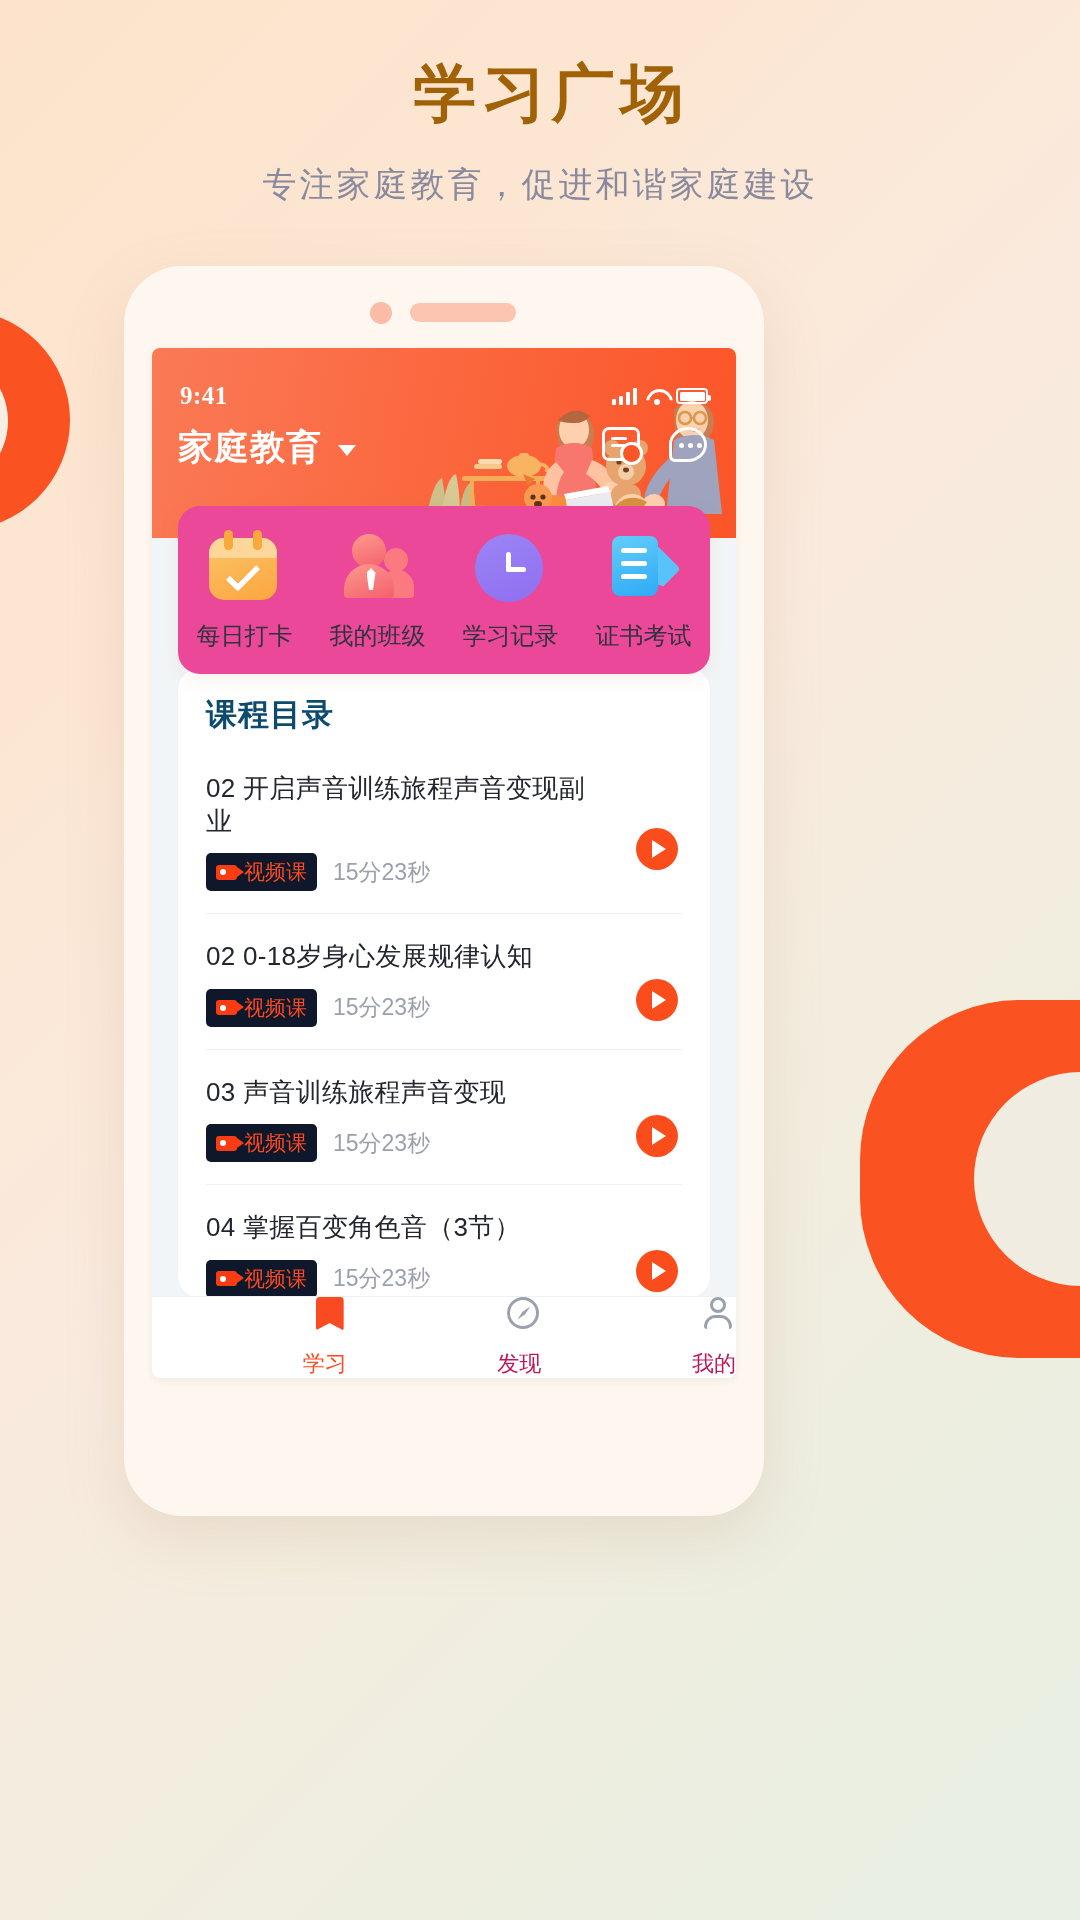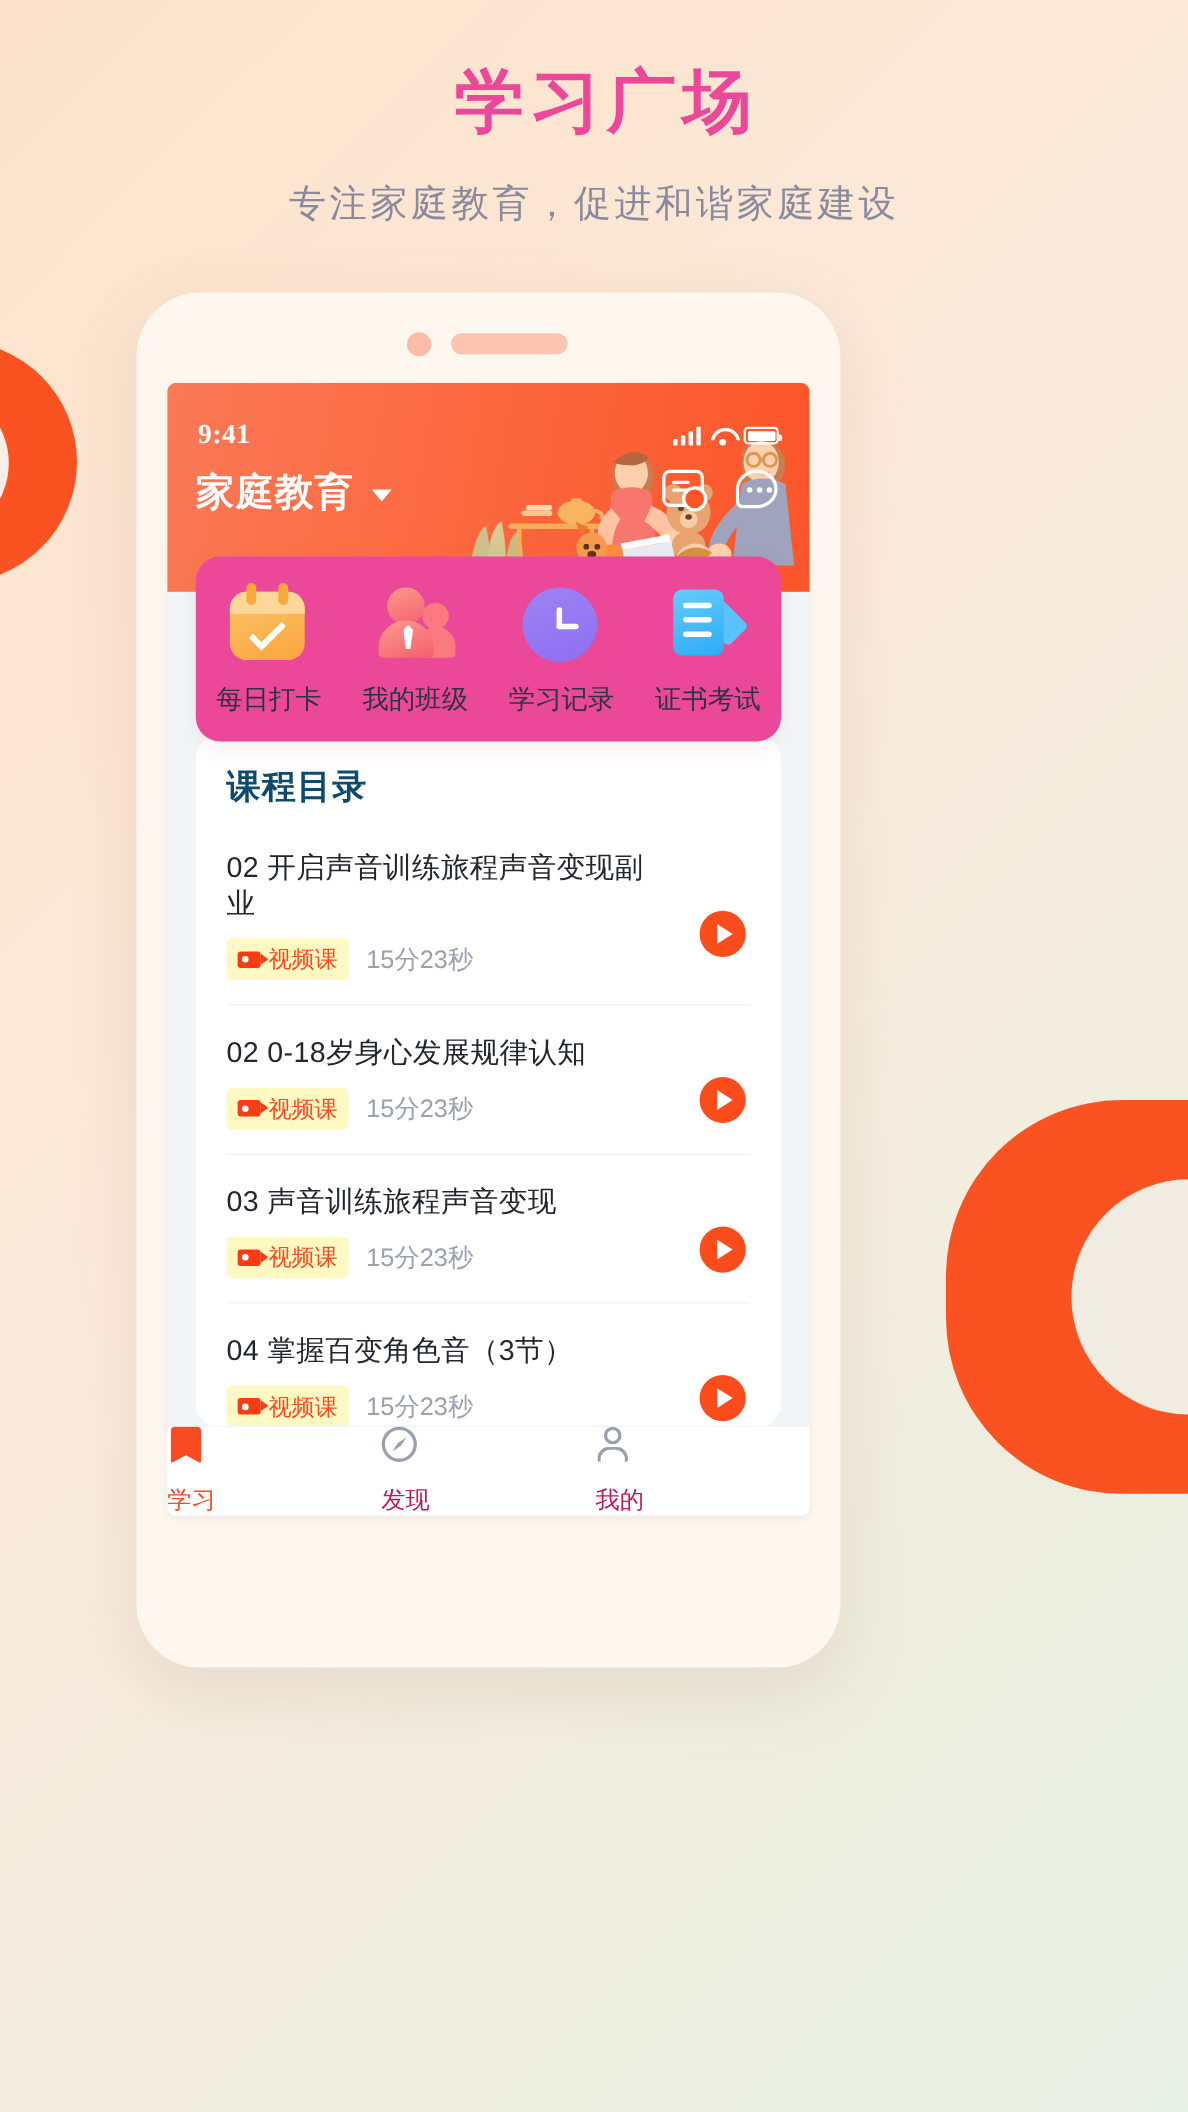--- a/index.html
+++ b/index.html
@@ -12,21 +12,21 @@
 
   
   .ring { position:absolute; border-radius:50%; background:#fa5220; }
   .ring-left  { left:-78px; top:310px; width:148px; height:220px; border-radius:0 120px 120px 0; }
   .ring-left-in { position:absolute; left:-78px; top:352px; width:86px; height:138px; border-radius:0 80px 80px 0; background:#f6efe6; }
   .ring-right { right:-90px; top:1000px; width:310px; height:358px; border-radius:160px 0 0 160px; }
   .ring-right-in { position:absolute; right:-90px; top:1072px; width:196px; height:214px; border-radius:120px 0 0 120px; background:#f0ece2; }
 
   
   .page-head { position:absolute; top:56px; left:0; width:1080px; text-align:center; }
-  .page-title { font-size:63px; font-weight:bold; color:#ec4899; letter-spacing:6px; line-height:1.2;padding-left:23px; }
+  .page-title { font-size:63px; font-weight:bold; color:#a16207; letter-spacing:6px; line-height:1.2;padding-left:23px; }
   .page-sub { margin-top:30px; font-size:34px; color:#8a8a9e; letter-spacing:3px; }
 
   
   .phone {
     position:absolute; left:124px; top:266px; width:640px; height:1250px;
     background:#fdf7ef; border-radius:58px;
     box-shadow:0 22px 60px rgba(180,140,110,.18);
   }
   .cam-dot { position:absolute; left:370px; top:302px; width:22px; height:22px; border-radius:50%; background:#fbbca6; }
   .speaker { position:absolute; left:410px; top:303px; width:106px; height:19px; border-radius:10px; background:#fcc5b1; }
@@ -110,35 +110,35 @@
   
   .course-card {
     position:absolute; left:26px; right:26px; top:320px; bottom:80px;
     background:#fff; border-radius:22px; padding:26px 28px 0 28px; overflow:hidden;
   }
   .course-h { font-size:31px; font-weight:bold; color:#0c4a6e; letter-spacing:1px; margin-bottom:10px; }
   .c-item { padding:26px 0 22px 0; border-bottom:1px solid #f0f0f2; position:relative; }
   .c-item:last-child{border-bottom:6px solid #be185d;}
   .c-title { font-size:26px; color:#23262e; letter-spacing:.3px; padding-right:72px; line-height:1.25; }
   .c-meta { display:flex; align-items:center; gap:16px; margin-top:16px; }
-  .c-tag { display:flex; align-items:center; gap:7px; background:#fef9c3; border-radius:5px; padding:5px 10px; }
+  .c-tag { display:flex; align-items:center; gap:7px; background:#0f172a; border-radius:5px; padding:5px 10px; }
   .c-tag .vid { width:21px;height:15px;background:#fa3c14;border-radius:3px;position:relative;}
   .c-tag .vid::after{content:"";position:absolute;right:-7px;top:2px;border-top:5px solid transparent;border-bottom:5px solid transparent;border-left:7px solid #fa3c14;}
   .c-tag .vid::before{content:"";position:absolute;left:4px;top:4.5px;width:6px;height:6px;border-radius:50%;background:#fff;}
   .c-tag span { font-size:21px; color:#fa4a22; }
   .c-dur { font-size:23px; color:#9aa0ac; }
   .c-play { position:absolute; right:4px; top:50%; transform:translateY(-2px); width:42px; height:42px; border-radius:50%; background:#fb4d1c; }
   .c-play::after{content:"";position:absolute;left:16px;top:12px;border-top:9px solid transparent;border-bottom:9px solid transparent;border-left:14px solid #fff;}
 
   
   .tabbar {
     position:absolute; left:0; right:0; bottom:0; height:82px; background:#fff;
     display:flex; align-items:center; border-top:1px solid #eef0f2;
   }
-  .tab { flex:1; display:flex; flex-direction:column; align-items:flex-start; gap:18px; }
+  .tab { flex:1; display:flex; flex-direction:column; align-items:flex-end; gap:18px; }
   .tab-lb { font-size:22px; color:#be185d; }
   .tab.active .tab-lb { color:#fa4a22; }
   .ti { width:34px; height:34px; position:relative; }
   .ti-book { width:28px;height:34px;background:#fa4a22;border-radius:4px;clip-path:polygon(0 0,100% 0,100% 100%,50% 78%,0 100%);margin:0 auto;}
   .ti-comp { width:32px;height:32px;border:3px solid #9aa0ac;border-radius:50%;position:relative;}
   .ti-comp::after{content:"";position:absolute;left:7px;top:7px;width:13px;height:13px;background:#9aa0ac;clip-path:polygon(100% 0,60% 60%,0 100%,40% 40%);}
   .ti-me { width:32px;height:32px;position:relative;}
   .ti-me .hd{position:absolute;left:8px;top:0;width:16px;height:16px;border:3px solid #9aa0ac;border-radius:50%;}
   .ti-me .bd{position:absolute;left:2px;bottom:0;width:28px;height:14px;border:3px solid #9aa0ac;border-radius:14px 14px 3px 3px;border-bottom:none;}
 </style>

